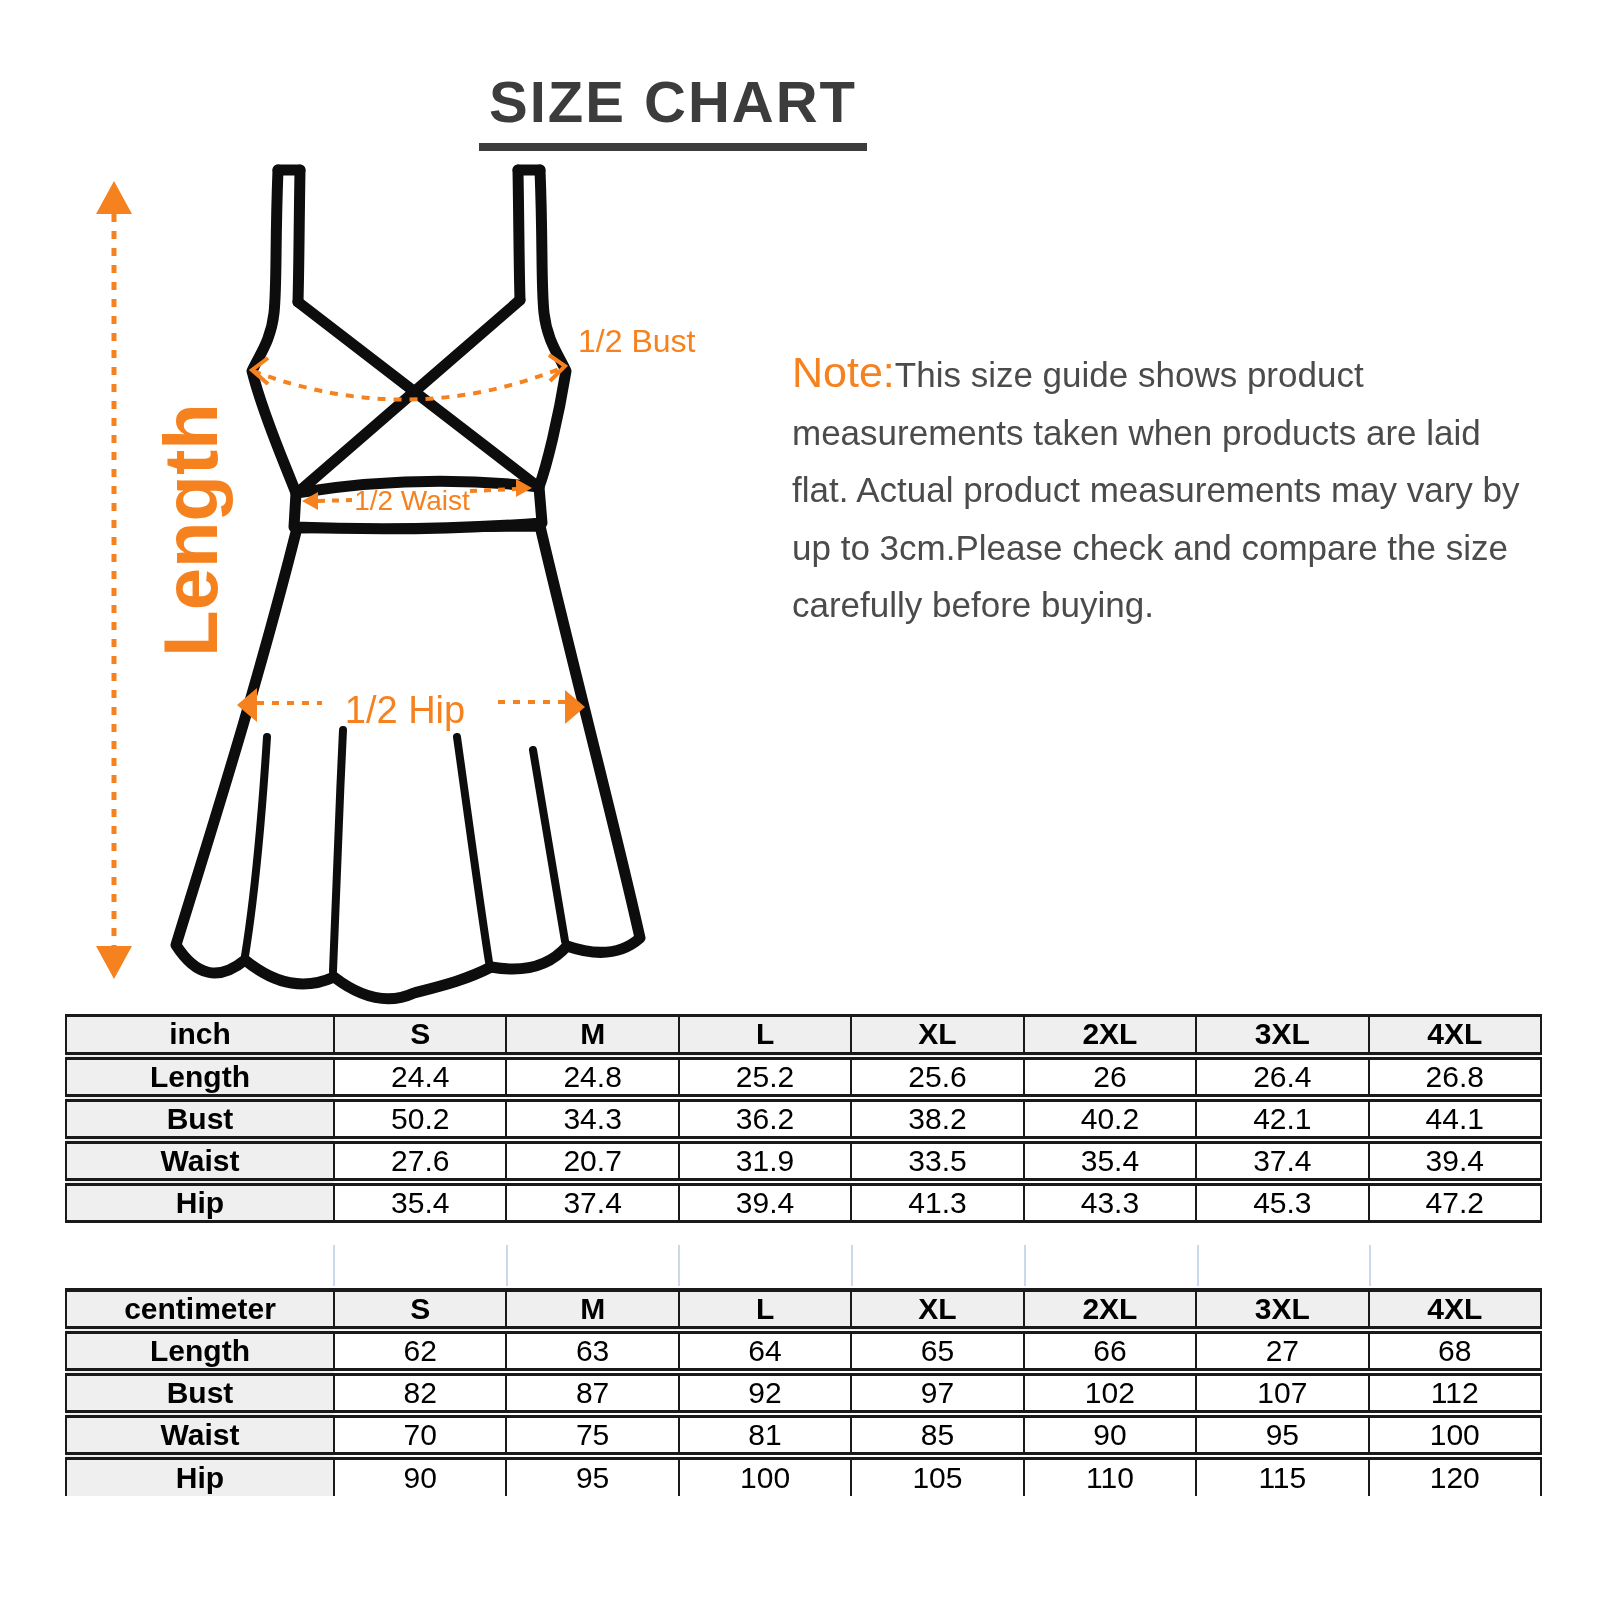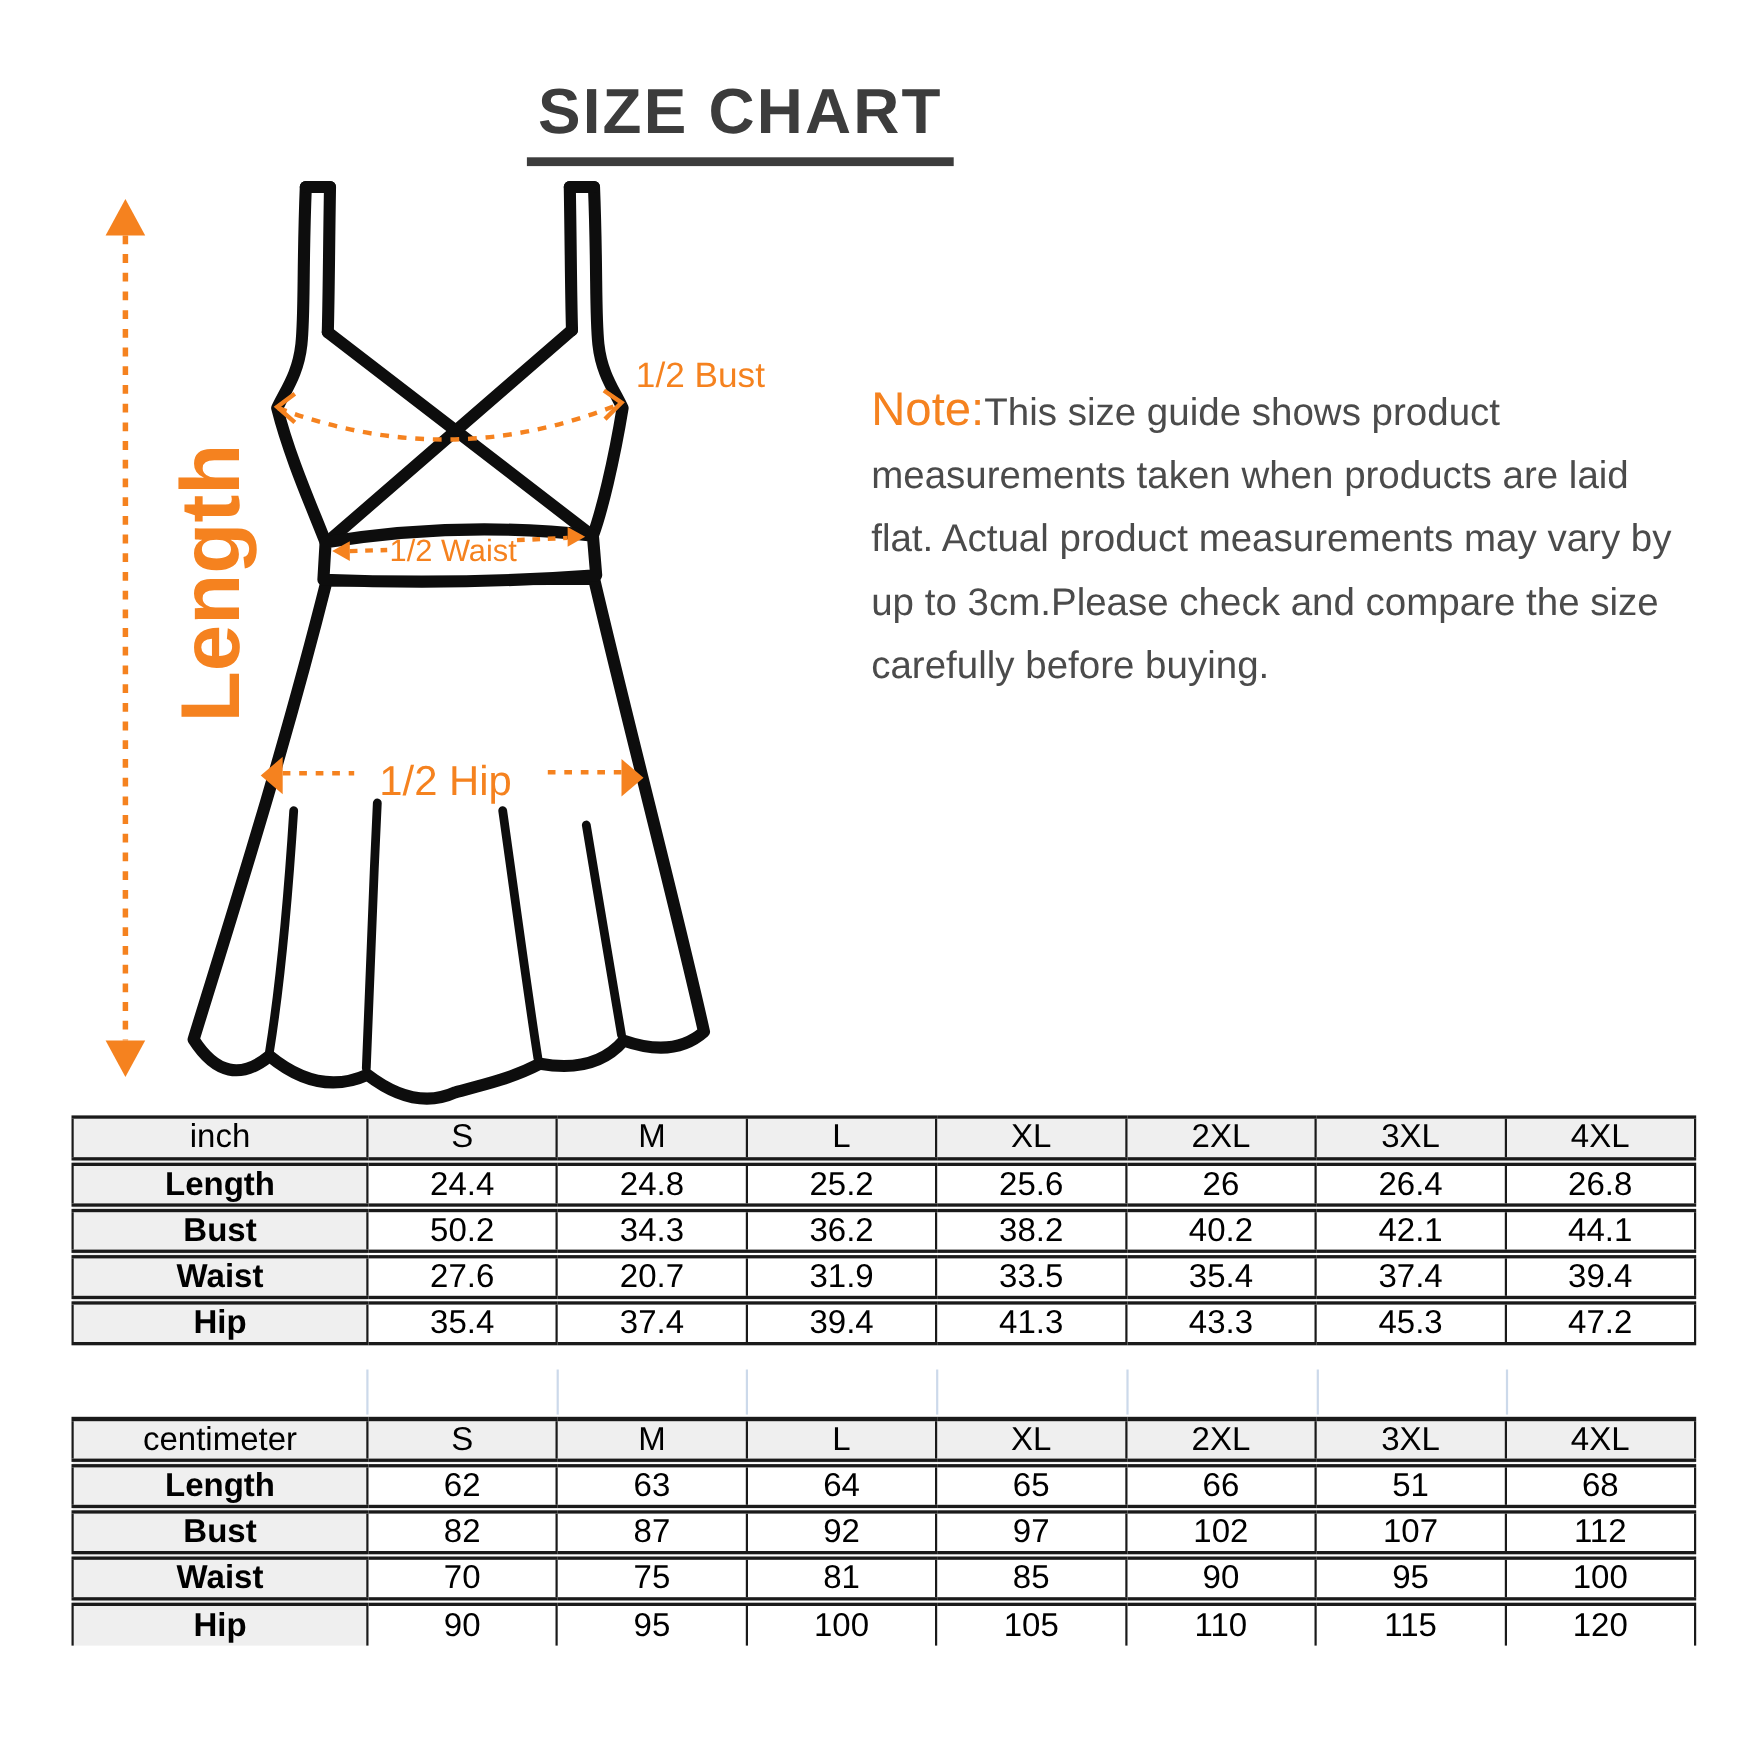--- a/index.html
+++ b/index.html
@@ -20,21 +20,21 @@
           font-size:35px; line-height:57.5px; color:#4b4b4b; }
   .note-label { color:#F5821F; font-size:43px; }
 
   
   table.size-table { position:absolute; left:65px; width:1477px; border-collapse:collapse;
                      table-layout:fixed; font-size:30px; color:#000; text-align:center; }
   table.size-table col.label-col { width:268px; }
   table.size-table th, table.size-table td {
       border-left:2px solid #1a1a1a; border-right:2px solid #1a1a1a;
       height:40px; vertical-align:middle; padding:0; }
-  table.size-table th { background:#efefef; font-weight:normal;margin-top:48px; }
+  table.size-table th { background:#efefef; font-weight:bold;margin-top:48px; }
   table.size-table td.row-label { background:#efefef; font-weight:bold; }
   table.size-table thead th { border-top:3px solid #1a1a1a; border-bottom:8px double #1a1a1a; }
   table.size-table tbody tr td { border-bottom:8px double #1a1a1a; }
   #inch-table { top:1014px; }
   #inch-table tbody tr:last-child td { border-bottom:3px solid #1a1a1a; }
   #cm-table { top:1288px; }
   #cm-table thead th { border-top:4px solid #1a1a1a; }
   #cm-table tbody tr:last-child td { border-bottom:none; }
 
   
@@ -212,21 +212,21 @@
       </tr>
     </thead>
   <tbody>
       <tr>
         <td class="row-label">Length</td>
         <td>62</td>
         <td>63</td>
         <td>64</td>
         <td>65</td>
         <td>66</td>
-        <td>51</td>
+        <td>27</td>
         <td>68</td>
       </tr>
       <tr>
         <td class="row-label">Bust</td>
         <td>82</td>
         <td>87</td>
         <td>92</td>
         <td>97</td>
         <td>102</td>
         <td>107</td>

